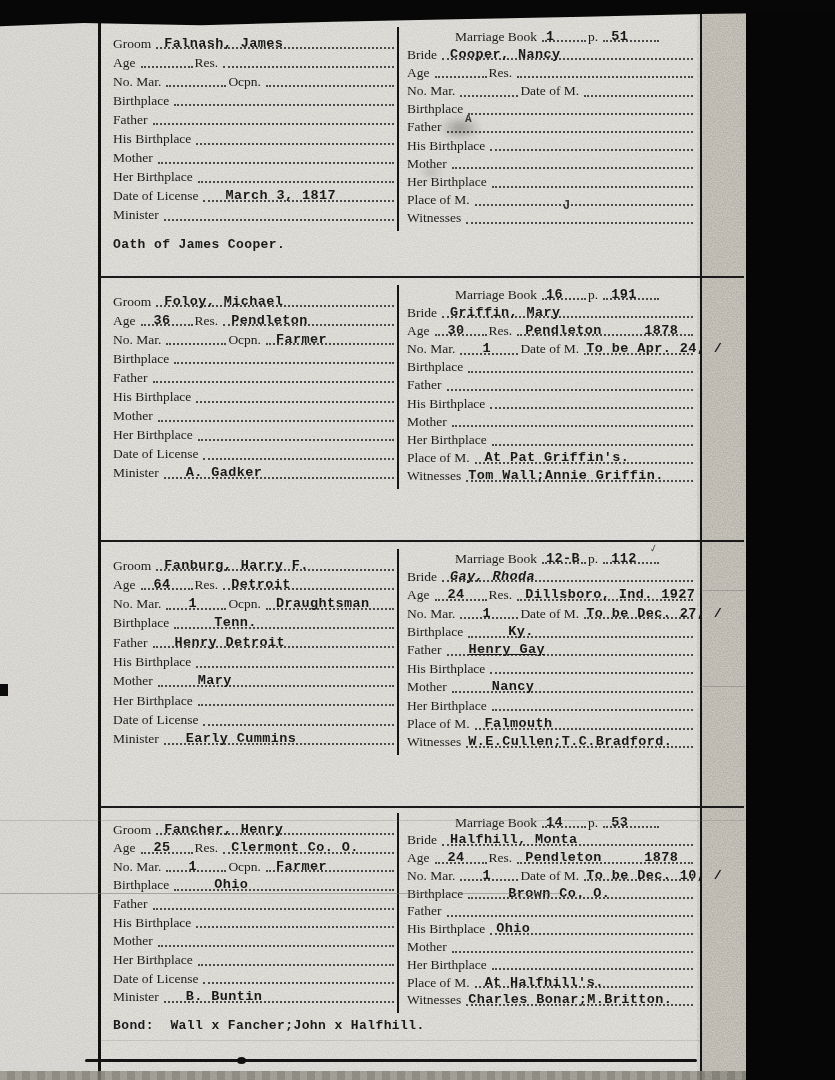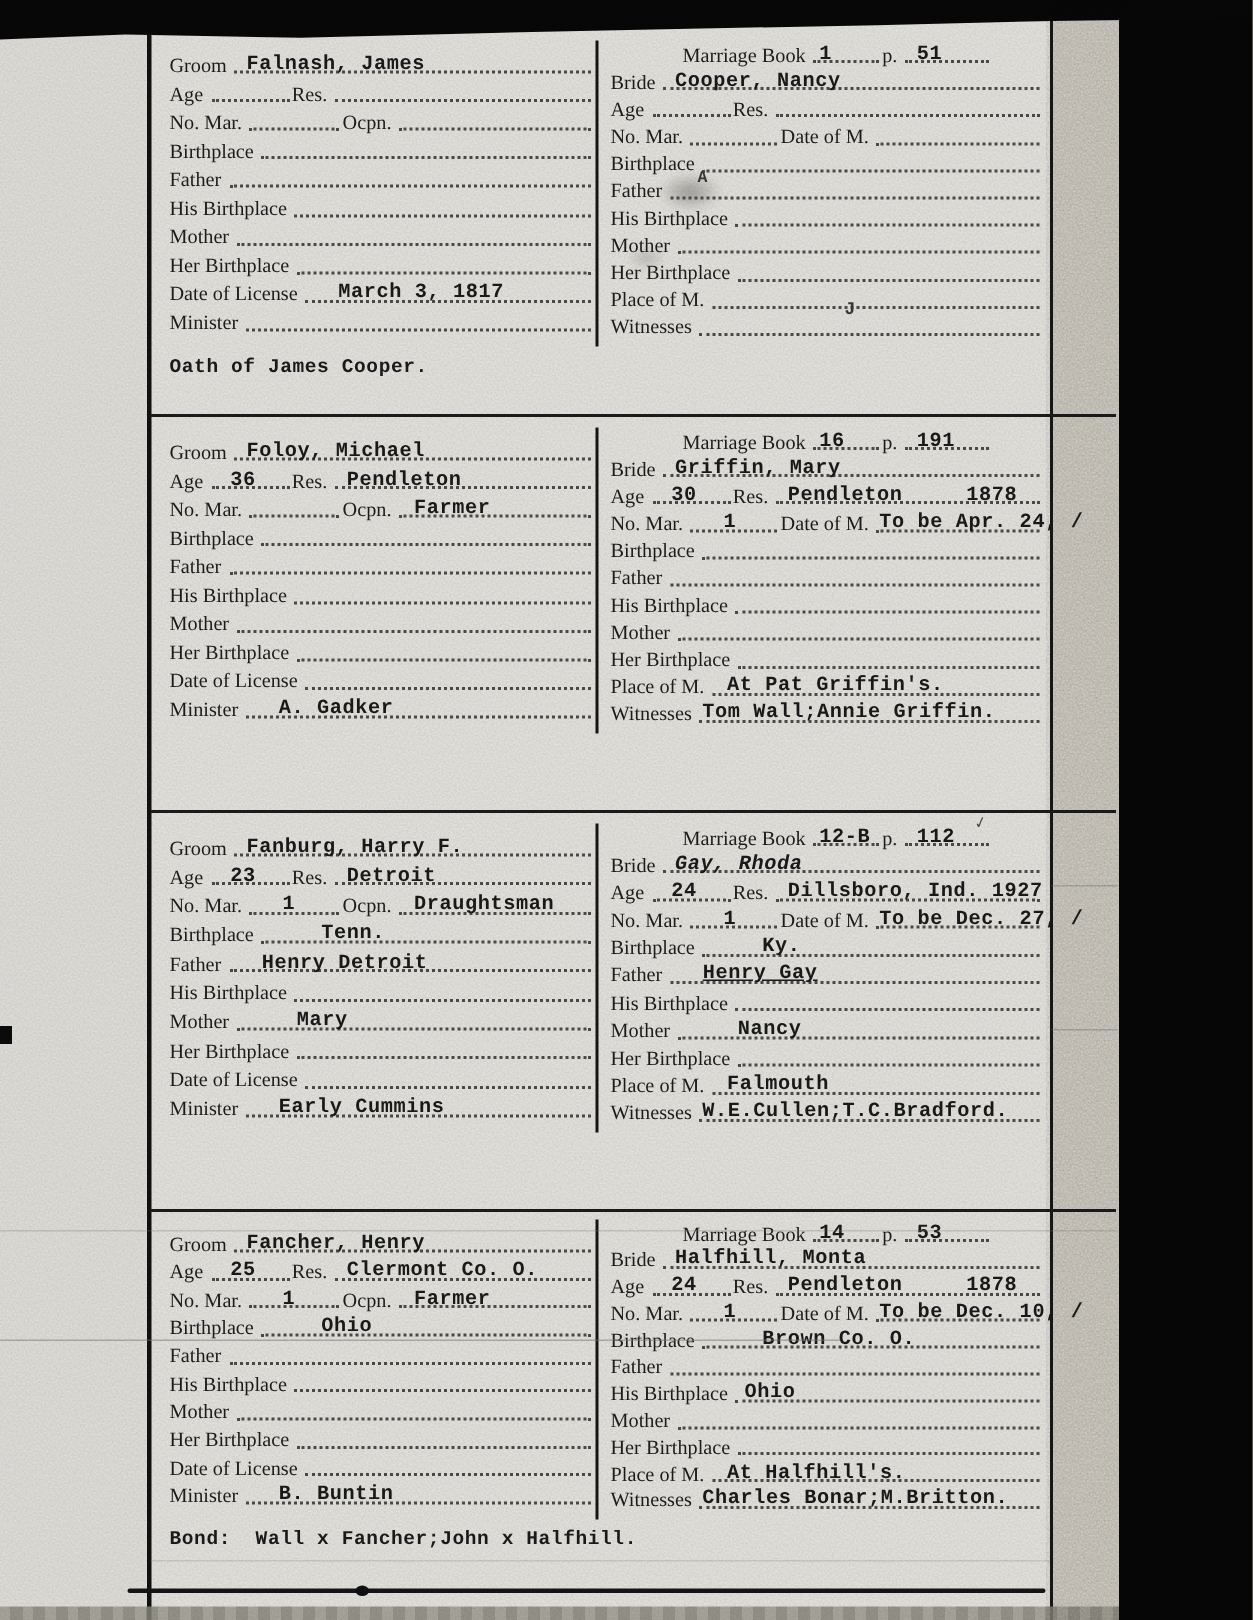--- a/index.html
+++ b/index.html
@@ -372,21 +372,21 @@
     <div class="gcol">
         <div class="row">
           <span class="lbl">Groom</span>
           <span class="seg">
             <span class="val" style="left: 8px;">Fanburg, Harry F.</span>
           </span>
         </div>
         <div class="row">
           <span class="lbl">Age</span>
           <span class="seg" style="flex: 0 0 52px;">
-            <span class="val" style="left: 13px;">23</span>
+            <span class="val" style="left: 13px;">64</span>
           </span>
           <span class="lbl">Res.</span>
           <span class="seg">
             <span class="val" style="left: 8px;">Detroit</span>
           </span>
         </div>
         <div class="row">
           <span class="lbl">No. Mar.</span>
           <span class="seg" style="flex: 0 0 60px;">
             <span class="val" style="left: 22px;">1</span>

